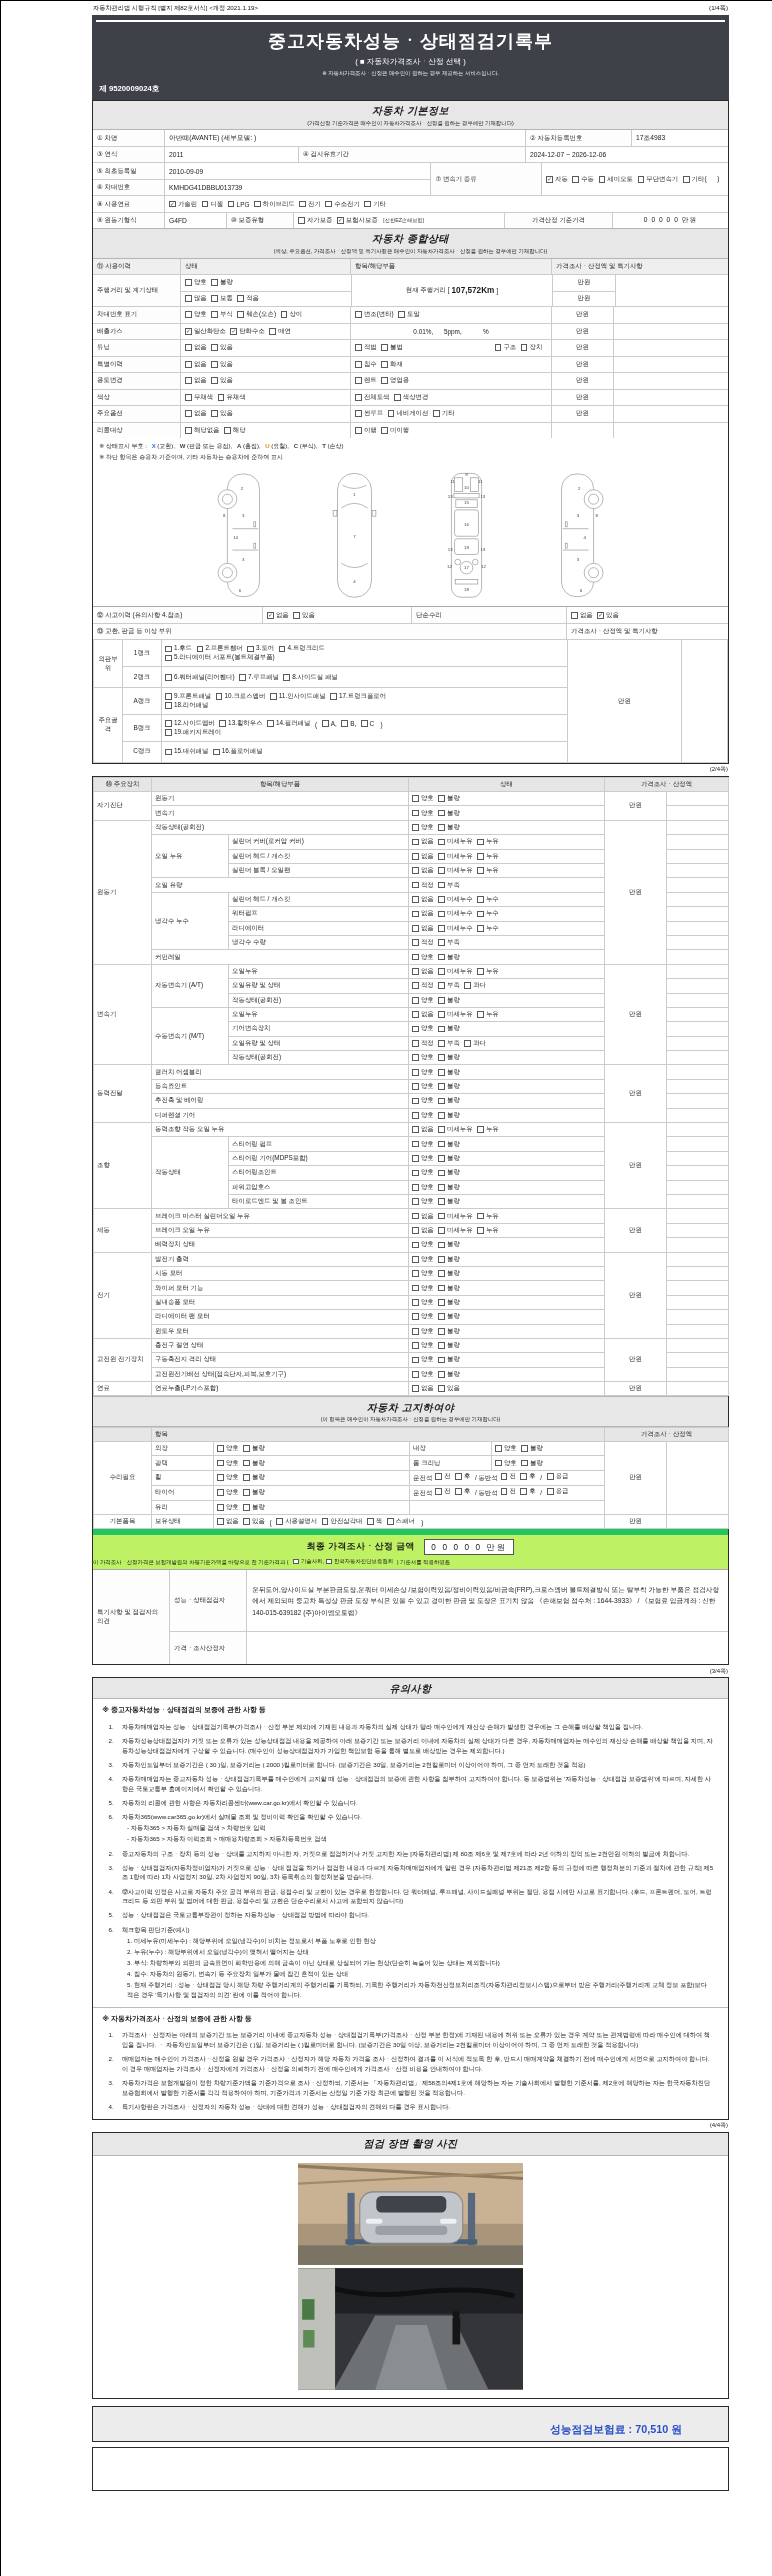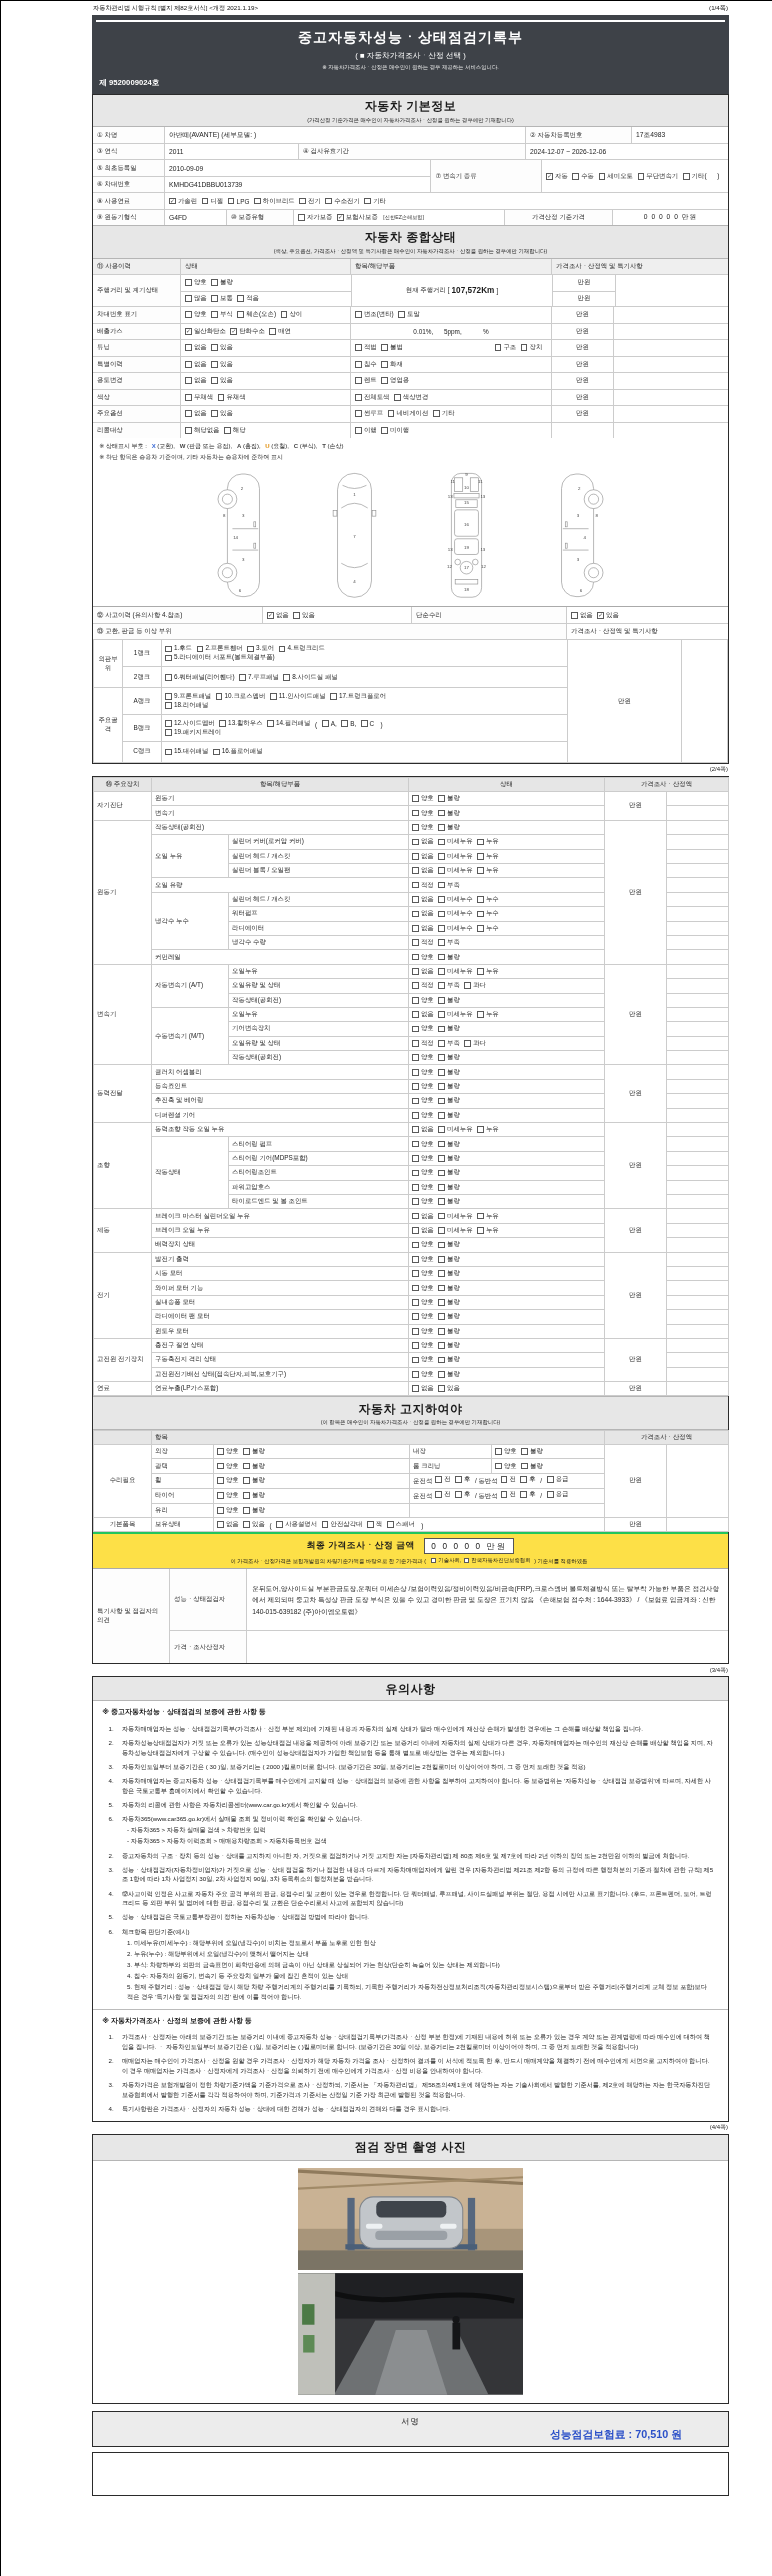--- a/index.html
+++ b/index.html
@@ -3,28 +3,28 @@
 <meta charset="utf-8">
 <style>
   html,body{margin:0;padding:0;background:#fff;}
   body{font-family:"Liberation Sans","DejaVu Sans",sans-serif;color:#1a1a1a;}
   .canvas{position:relative;width:772px;height:2575px;border:0.5px solid #000;background:#fff;overflow:hidden;}
   .content{width:637px;margin-left:91px;}
   .topline{display:flex;justify-content:space-between;font-size:6.2px;color:#111;padding:3.1px 1px 2.1px 1px;}
   
   .darkhdr{background:#3e4248;color:#fff;padding:3.1px 0 5.2px 0;}
   .hdr-line{height:1.5px;background:#fff;margin:2.1px 4.1px 7.2px 4.1px;}
-  .hdr-title{text-align:center;font-size:14px;font-weight:bold;letter-spacing:1px;}
+  .hdr-title{text-align:center;font-size:18px;font-weight:bold;letter-spacing:1px;}
   .hdr-sub{text-align:center;font-size:7.7px;margin-top:4.1px;}
   .hdr-note{text-align:center;font-size:5.4px;color:#e8e8e8;margin-top:2.6px;}
   .hdr-docno{font-size:7.7px;font-weight:bold;padding:7.2px 0 1px 7.2px;}
   .pagebox{border:1px solid #2b2b2b;background:#fff;}
   .marker{text-align:right;font-size:6px;color:#222;padding:1.5px 1px;}
   .sechdr{background:#e7e7e7;border-bottom:0.5px solid #b5b5b5;text-align:center;padding:3.1px 0 2.6px 0;}
-  .sec-title{font-size:12px;font-weight:bold;letter-spacing:0.5px;}
+  .sec-title{font-size:10px;font-weight:bold;letter-spacing:0.5px;font-style:italic;}
   .sec-sub{font-size:5.4px;margin-top:1.5px;color:#222;}
   
   .frow{display:flex;border-top:0.5px solid #ccc;align-items:stretch;}
   .frow:first-child{border-top:none;}
   .fcell{border-right:0.5px solid #ccc;padding:2.1px 4.1px;display:flex;align-items:center;font-size:6.4px;box-sizing:border-box;min-height:15.5px;}
   .fcell:last-child{border-right:none;}
   .lab{background:#fdfdfd;}
   .val{font-size:6.7px;}
   .ctr{justify-content:center;text-align:center;}
   .col{display:flex;flex-direction:column;padding:0;}
@@ -53,21 +53,21 @@
   .nitem{display:flex;font-size:6.2px;line-height:1.55;margin:4.6px 13.4px 0 15.5px;}
   .nnum{width:13.4px;flex-shrink:0;}
   .ntext{flex:1;}
   .nsub{margin-top:1.5px;margin-left:5.2px;}
   .ndivider{border-top:0.5px solid #bbb;margin-top:7.2px;}
   
   .pricebox{border:0.5px solid #8a8a8a;margin:11.3px 29px 5.2px 29px;padding:8.2px 13.4px 9.3px 13.4px;}
   .pricebox-title{border:0.5px solid #555;width:196px;margin:0 auto;text-align:center;font-size:9.8px;font-weight:bold;padding:6.2px 0;}
   .pricebox-text{font-size:6.4px;line-height:1.7;margin-top:8.2px;}
   
-  .finalband{background:#fde047;border-top:2px solid #22c55e;padding:4.1px 0 3.1px 0;text-align:center;}
+  .finalband{background:#bef264;border-top:6px solid #22c55e;padding:4.1px 0 3.1px 0;text-align:left;}
   .finalrow{display:flex;justify-content:center;align-items:center;gap:9.3px;}
   .final-label{font-size:8.8px;font-weight:bold;letter-spacing:0.5px;}
   .final-value{border:0.5px solid #555;background:#fff;font-size:8.2px;letter-spacing:2.1px;padding:1.5px 6.2px;}
   .final-note{font-size:5.4px;margin-top:2.6px;}
   .final-note .cbi{font-size:5.4px;margin-right:2.1px;}
   .final-note .cb{width:5.7px;height:5.7px;line-height:3.6px;font-size:4.6px;}
   
   .photobox .sechdr{padding:4.1px 0;}
   .photo-stack{display:flex;flex-direction:column;align-items:center;padding:7.2px 0 8.2px 0;gap:3.1px;}
   
@@ -891,21 +891,20 @@
         <rect width="72" height="236" fill="#bfc0ba"></rect>
         <rect x="8" y="60" width="24" height="40" fill="#4c7a46"></rect>
         <rect x="10" y="120" width="22" height="34" fill="#5d8a55"></rect>
         <rect x="300" y="96" width="15" height="52" fill="#141517"></rect>
         <circle cx="307" cy="90" r="7" fill="#141517"></circle>
       </svg>
     </div>
   </div>
 
   <div class="signbox">
-    <div class="sign-title">서명</div>
     <div class="sign-fee" id="sign-fee" style="color: rgb(43, 80, 200);">성능점검보험료 : 70,510 원</div>
   </div>
 
   <div class="footbox">
     
   </div>
 
 </div>
 </div>
 

